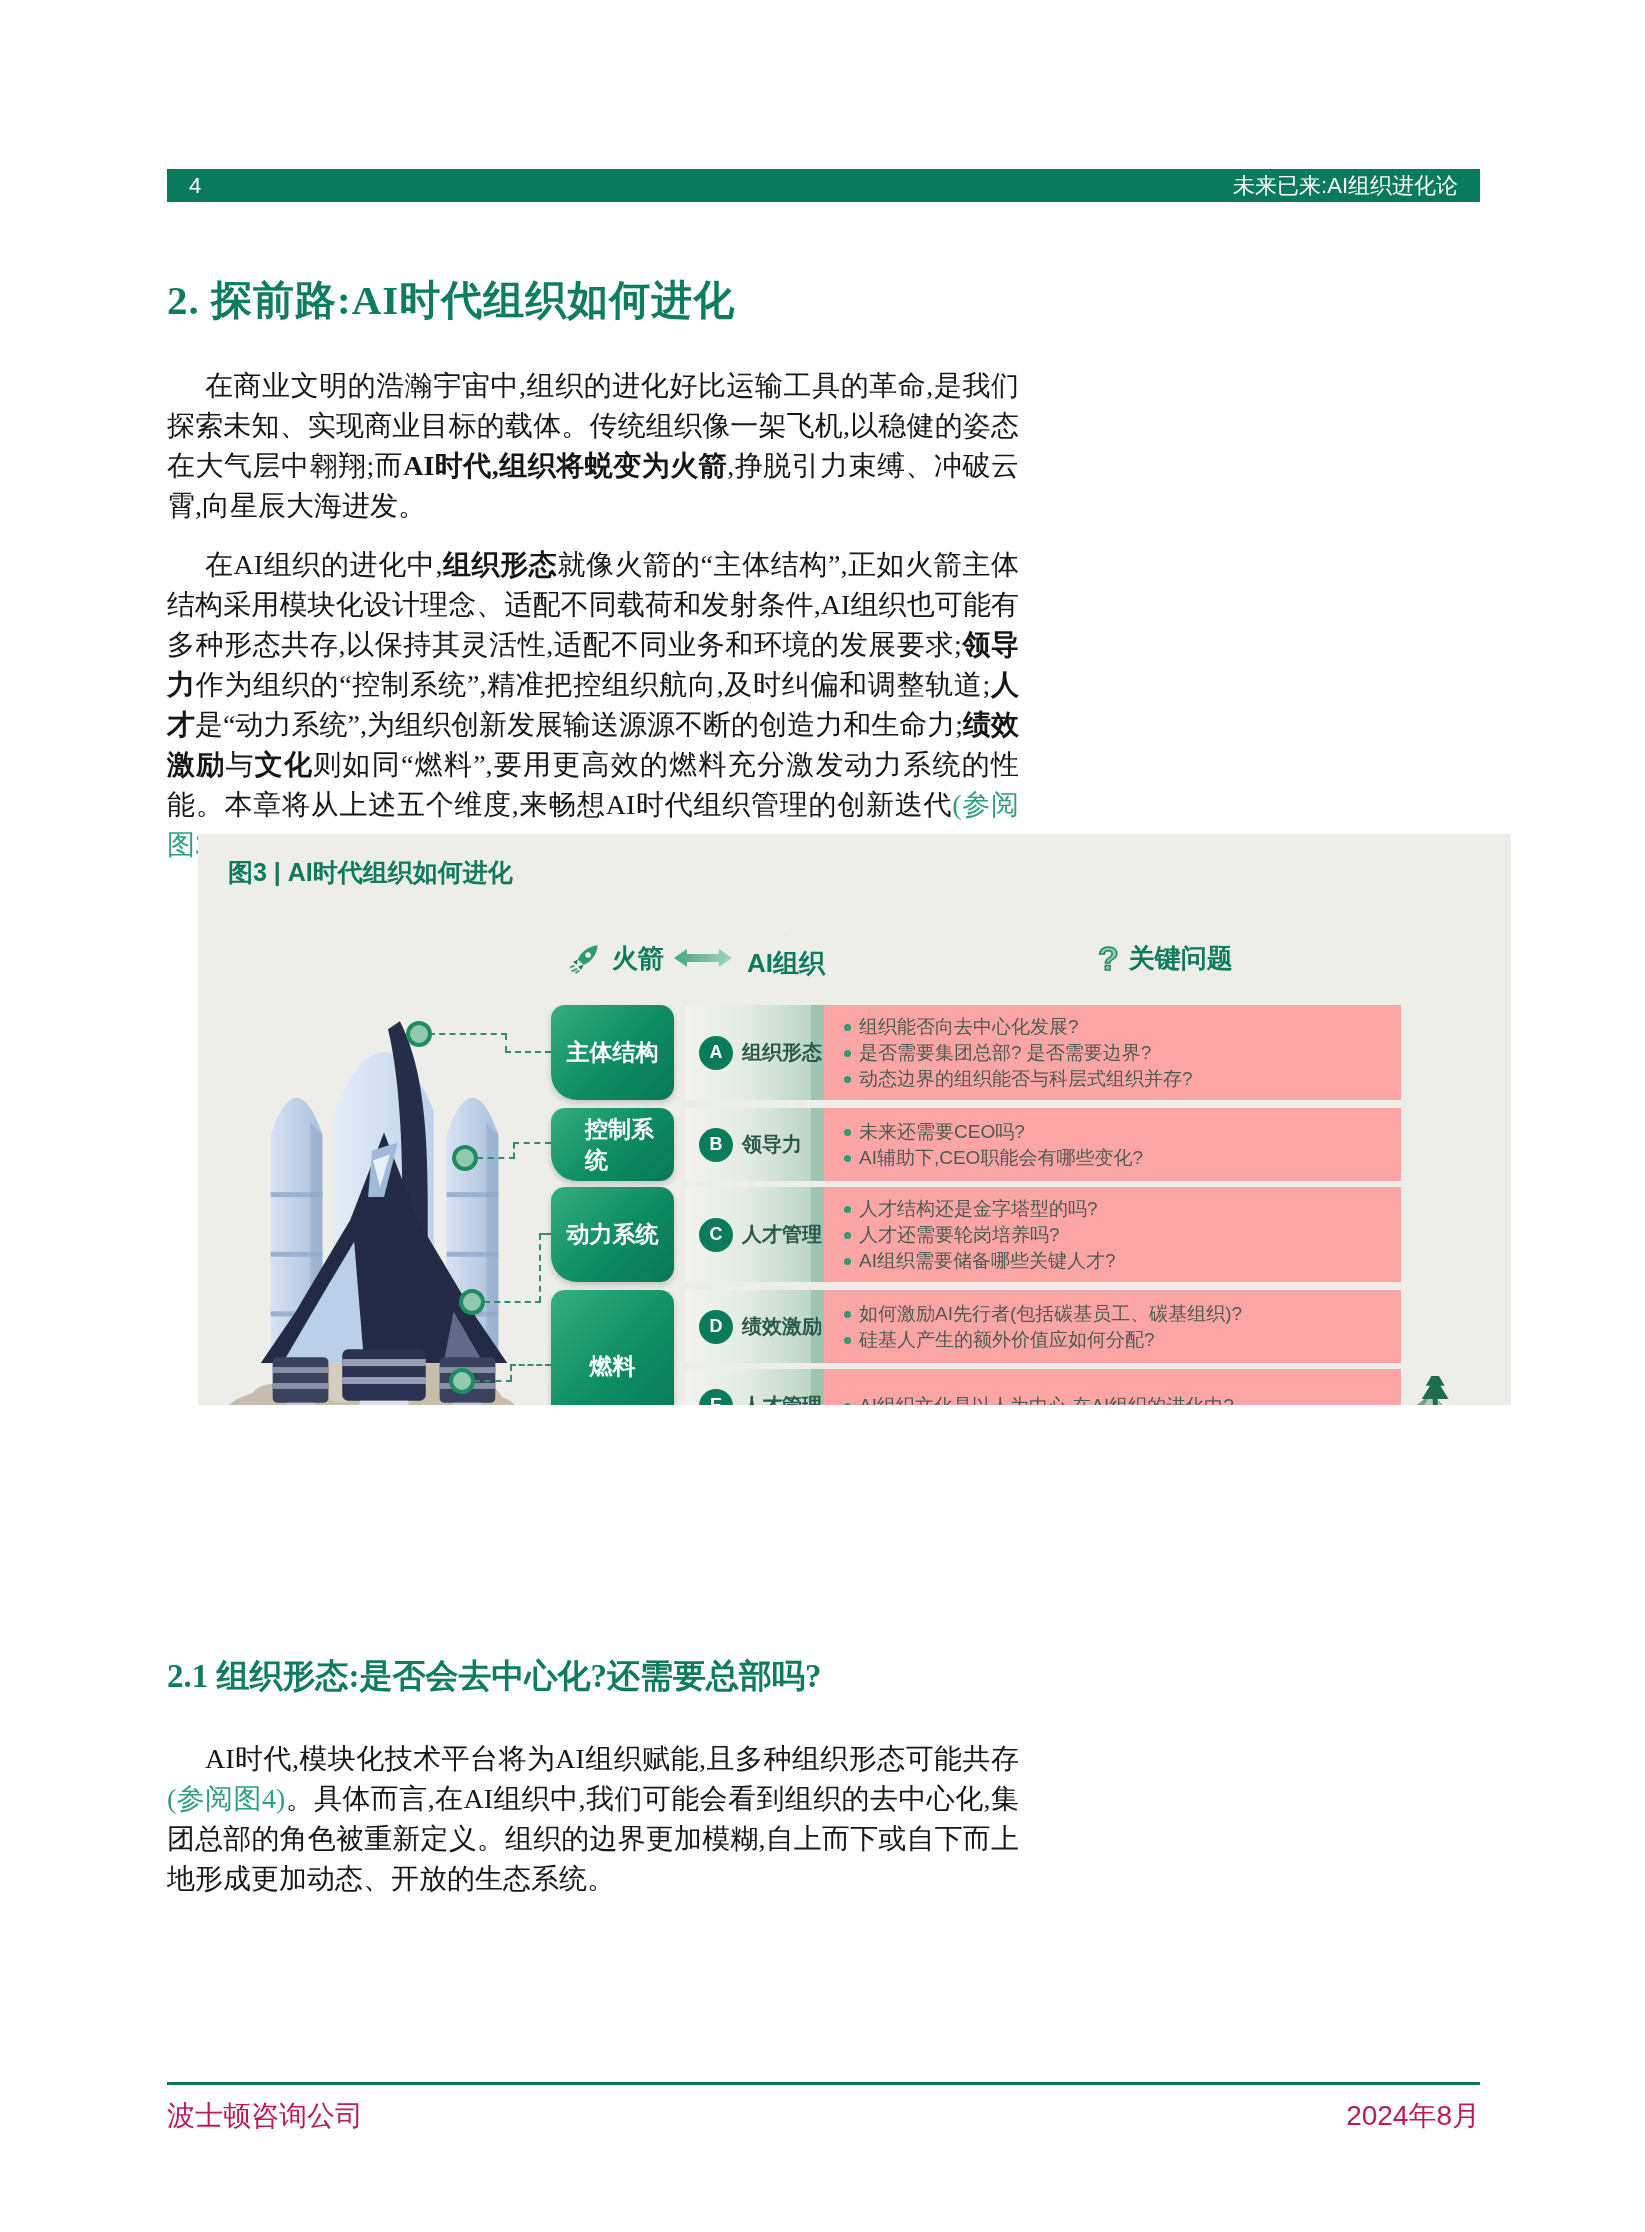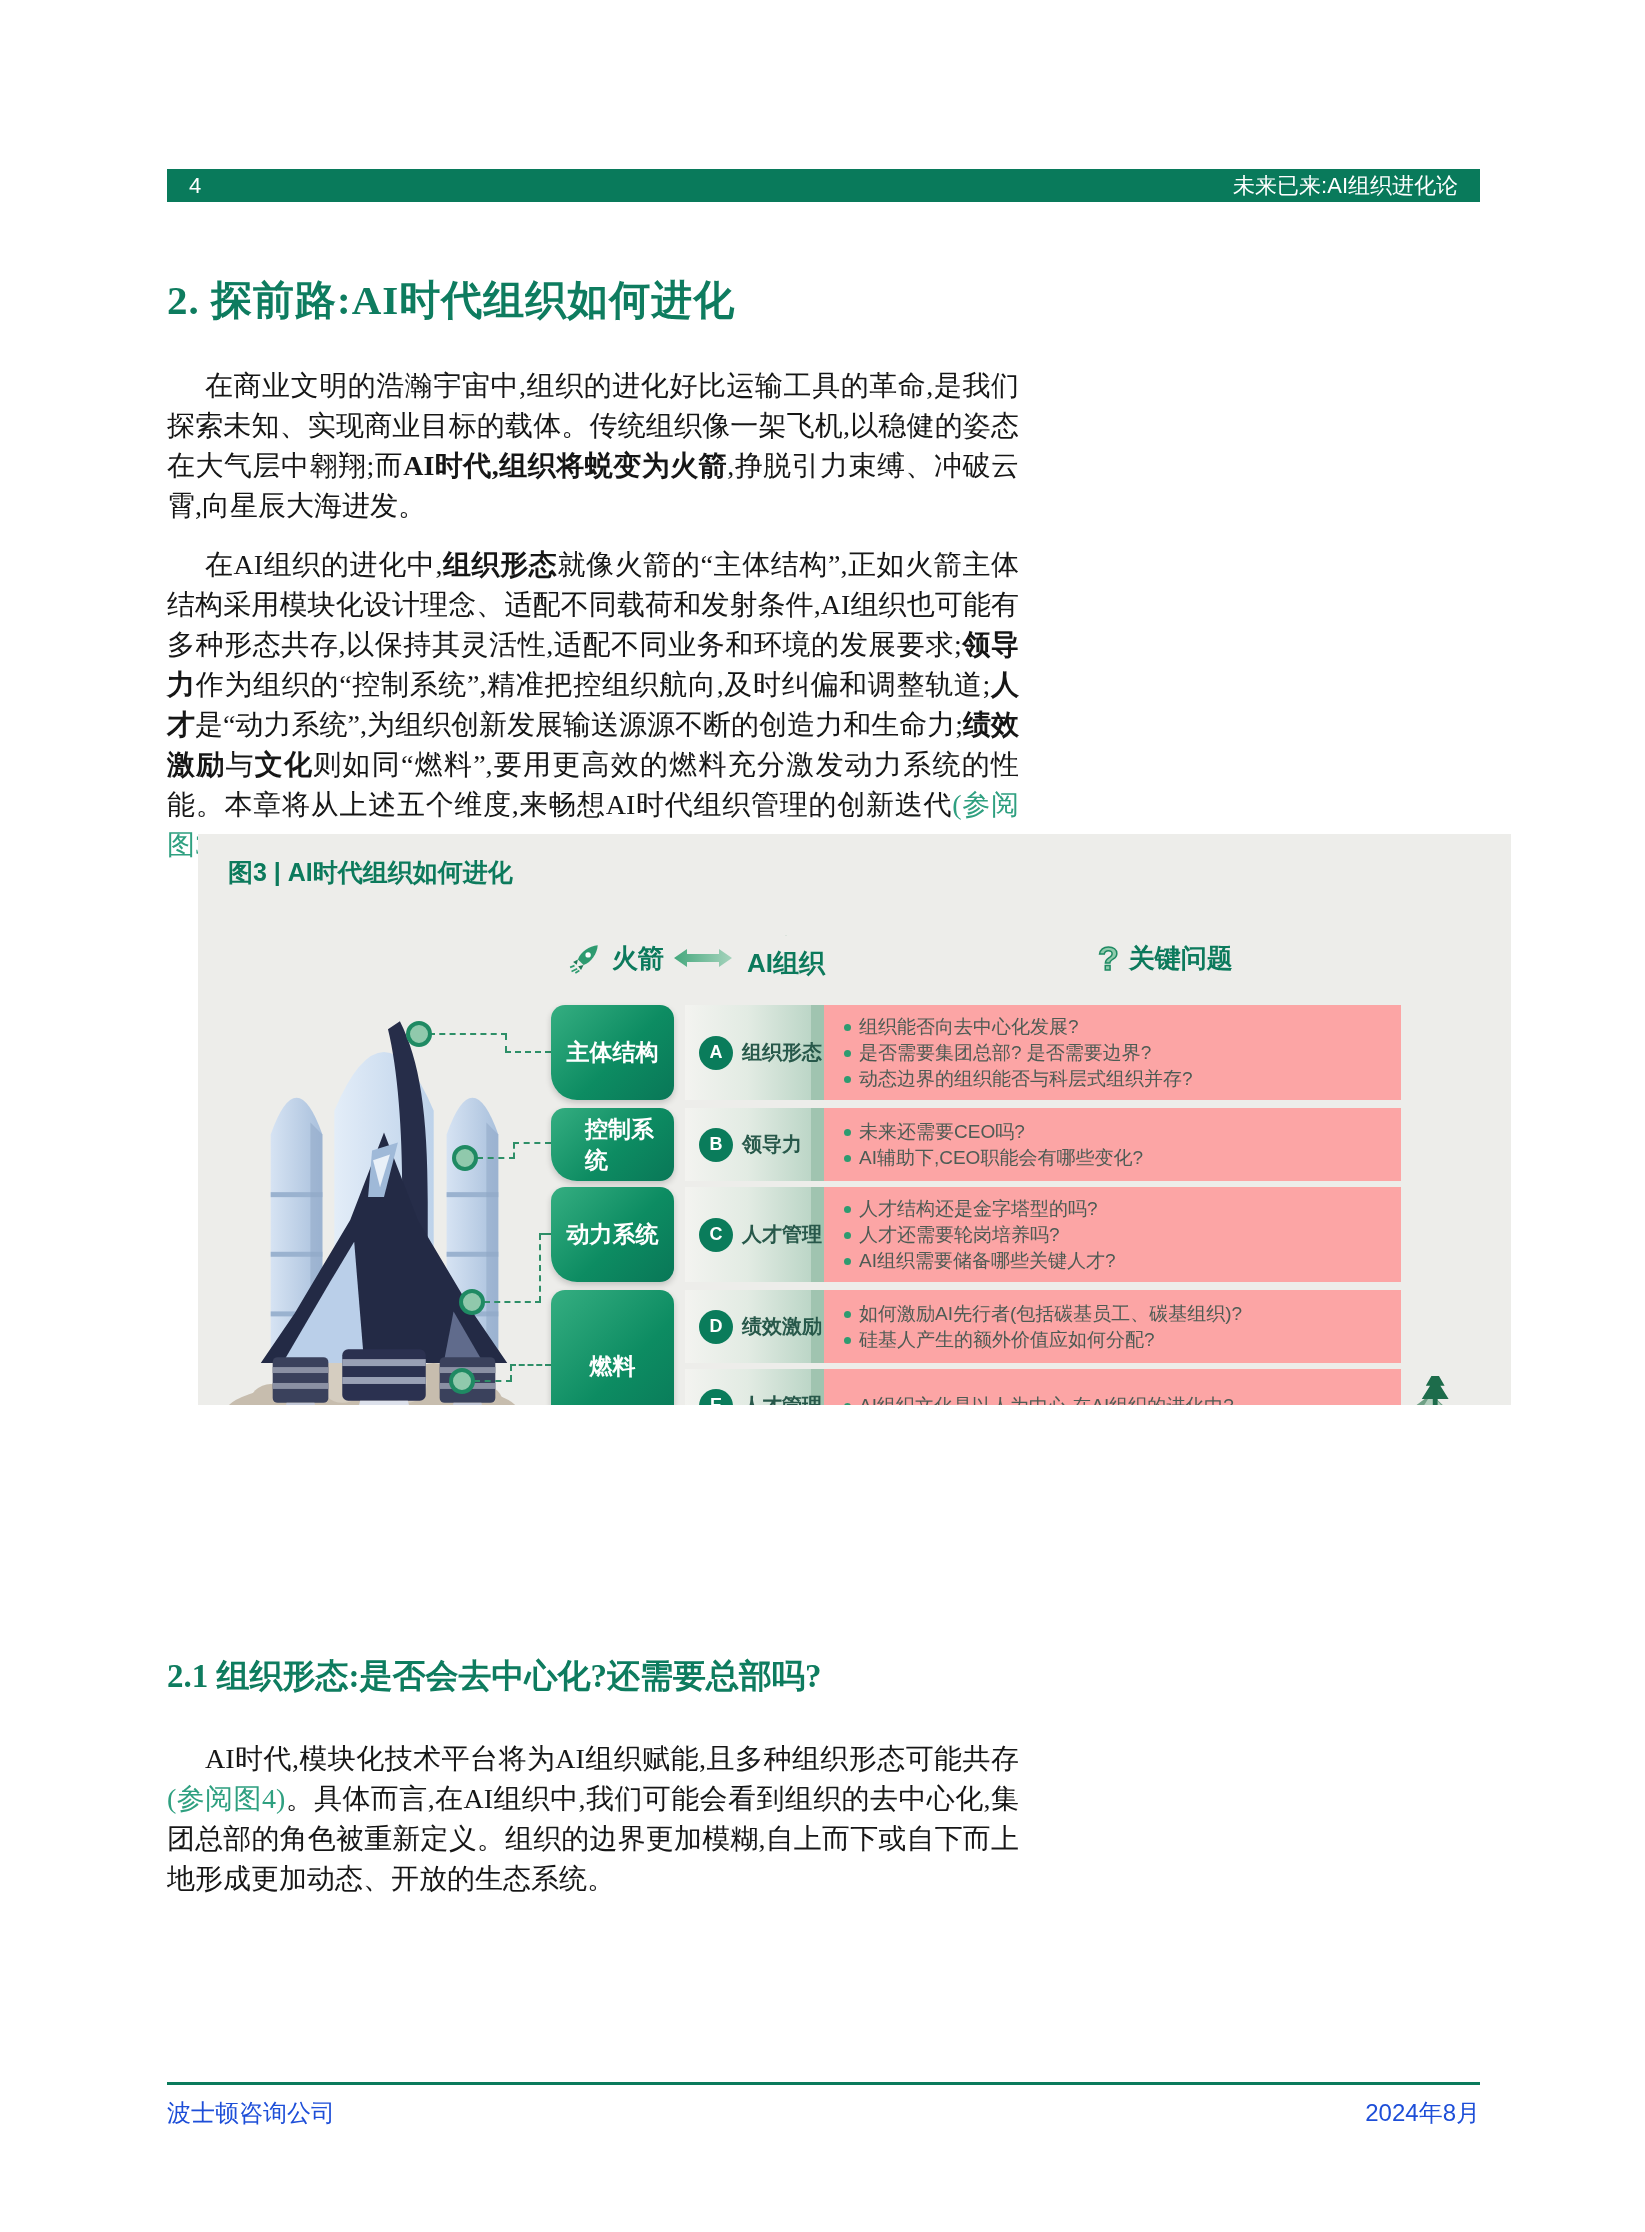--- a/index.html
+++ b/index.html
@@ -65,21 +65,21 @@
   .vseg { position:absolute; border-left:2px dashed #2e8f68; }
   .node { position:absolute; width:26px; height:26px; border:4px solid #1f8a63;
     border-radius:50%; background:#90c9ac; }
 
   .rocket-svg { position:absolute; left:25px; top:149px; }
   .landscape { position:absolute; left:0; top:542px; }
 
   
   .footer-rule { position:absolute; left:167px; top:2082px; width:1313px; height:3px; background:#0b7a5c; }
   .footer { position:absolute; left:167px; top:2097px; width:1313px; display:flex;
-    justify-content:space-between; font-size:24px; color:#1d4ed8;text-align:center; }
+    justify-content:space-between; font-size:28px; color:#be185d;text-align:center; }
 </style>
 </head>
 <body>
 
 <div class="page">
 
   <header class="topbar">
     <span>4</span>
     <span>未来已来:AI组织进化论</span>
   </header>

